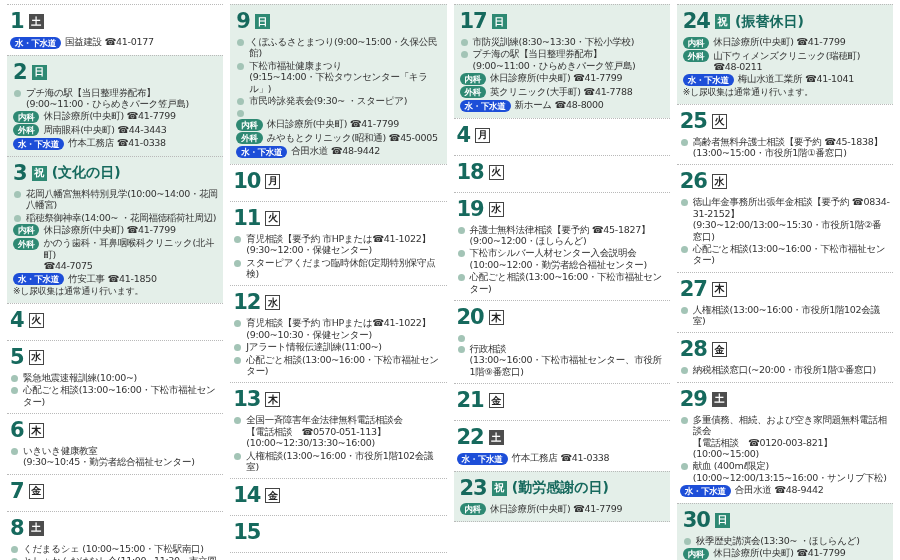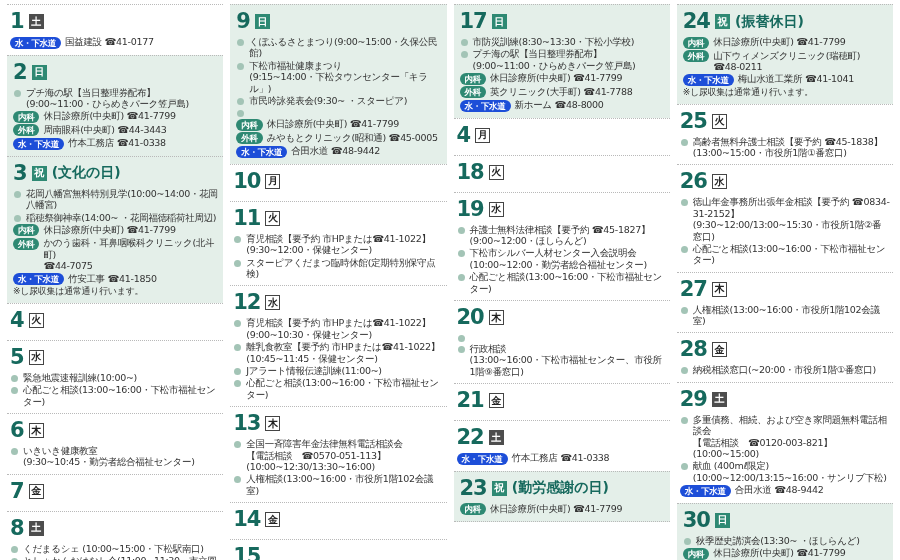--- a/index.html
+++ b/index.html
@@ -265,27 +265,20 @@
         <div class="item event">
           <span class="bullet"></span>
           <div class="txt">
             <div>育児相談【要予約 市HPまたは☎41-1022】</div>
             <div>(9:00~10:30・保健センター)</div>
           </div>
         </div>
         <div class="item event">
           <span class="bullet"></span>
           <div class="txt">
-            <div>離乳食教室【要予約 市HPまたは☎41-1022】</div>
-            <div>(10:45~11:45・保健センター)</div>
-          </div>
-        </div>
-        <div class="item event">
-          <span class="bullet"></span>
-          <div class="txt">
             <div>Jアラート情報伝達訓練(11:00~)</div>
           </div>
         </div>
         <div class="item event">
           <span class="bullet"></span>
           <div class="txt">
             <div>心配ごと相談(13:00~16:00・下松市福祉センター)</div>
           </div>
         </div>
       </section>

